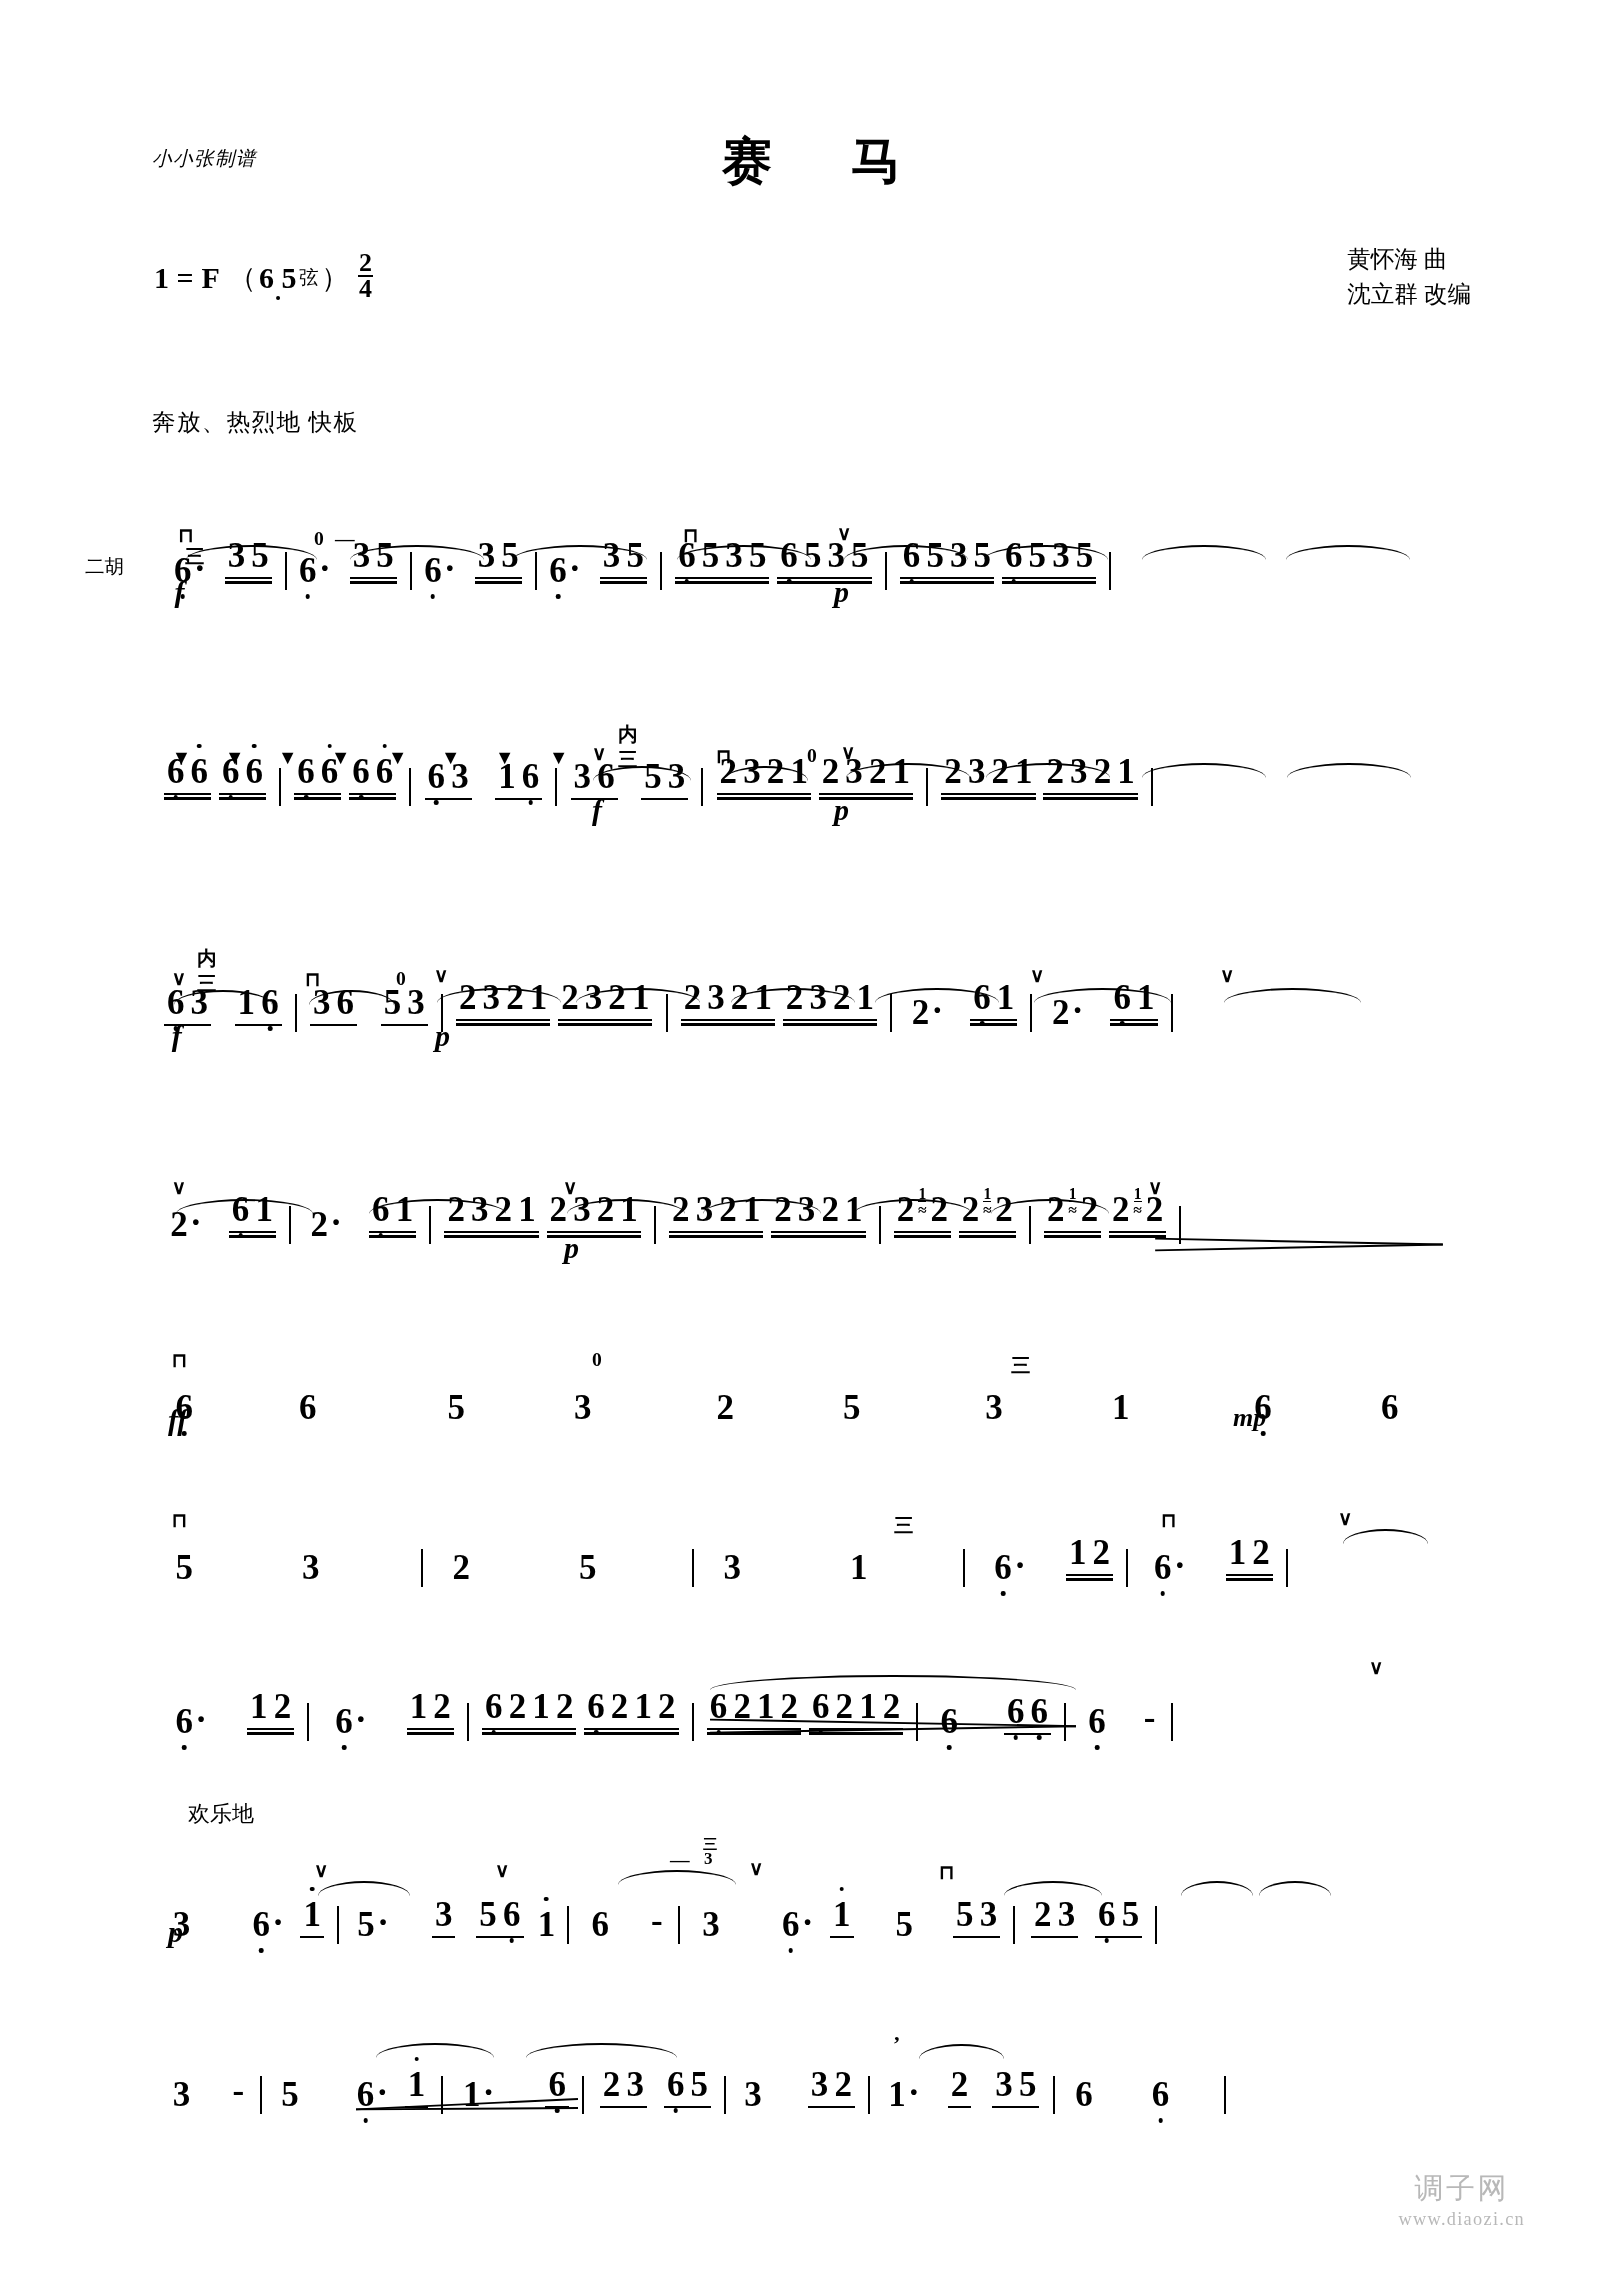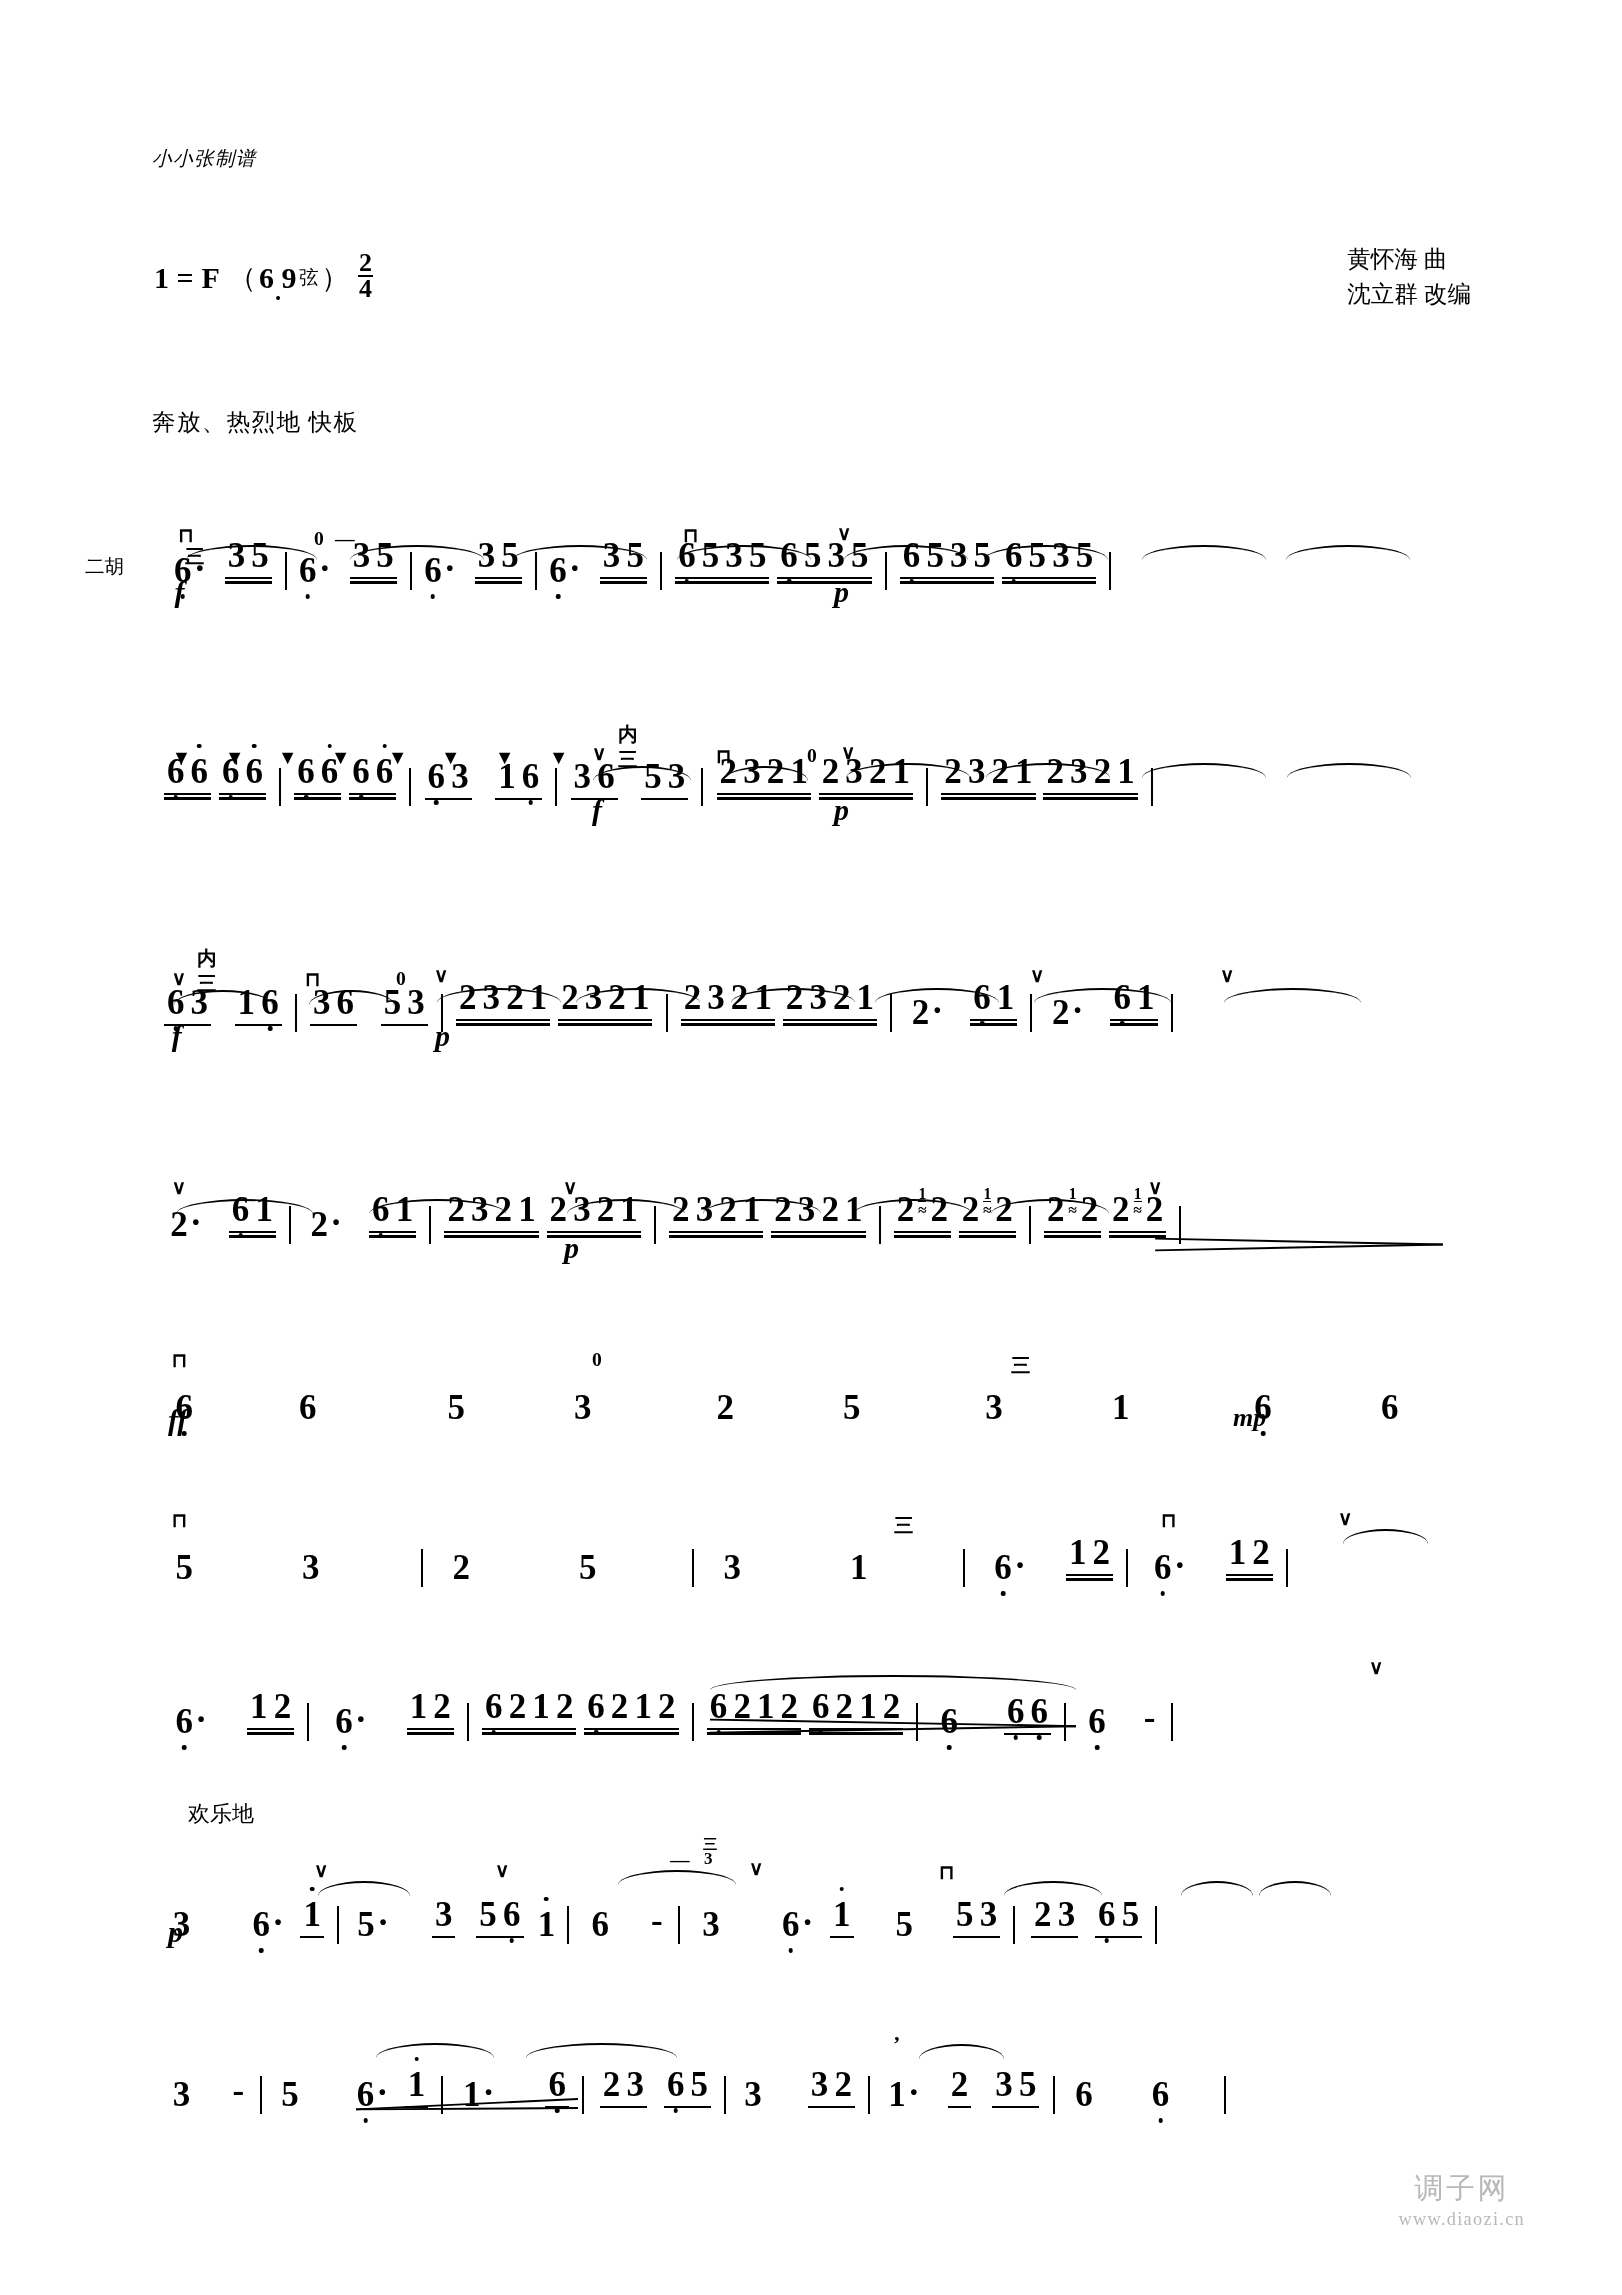--- a/index.html
+++ b/index.html
@@ -155,26 +155,27 @@
   }
   .frac .t { border-bottom:1.3px solid #000; }
   .tri { font-size:14.4px; letter-spacing:-1.3px; }
 </style>
 </head>
 <body>
 
 <div class="page">
 
   <div class="credit-left">小小张制谱</div>
+  <div class="title">赛马</div>
 
   <div class="keysig">
     <span>1 =</span>
     <span style="margin-left:5.2px">F</span>
     <span class="paren" style="margin-left:6.5px">（</span>
-    <span class="lownum">6 9</span>
+    <span class="lownum">6 5</span>
     <span class="xian">弦</span>
     <span class="paren">）</span>
     <span class="timesig">
       <span class="num">2</span>
       <span>4</span>
     </span>
   </div>
 
   <div class="composer">
     <div>黄怀海 曲</div>

